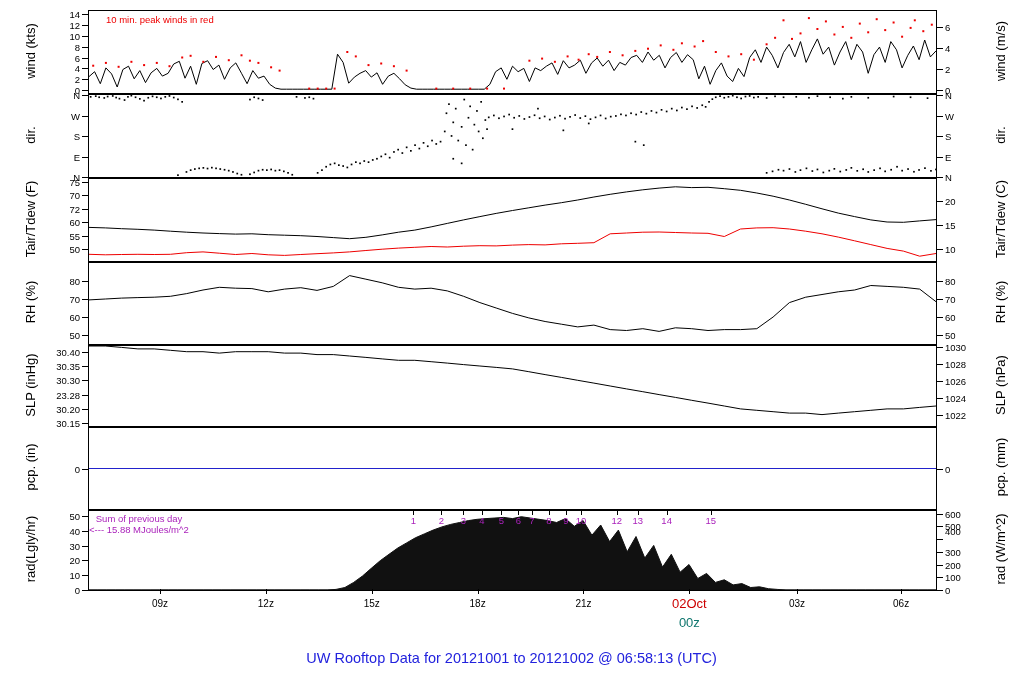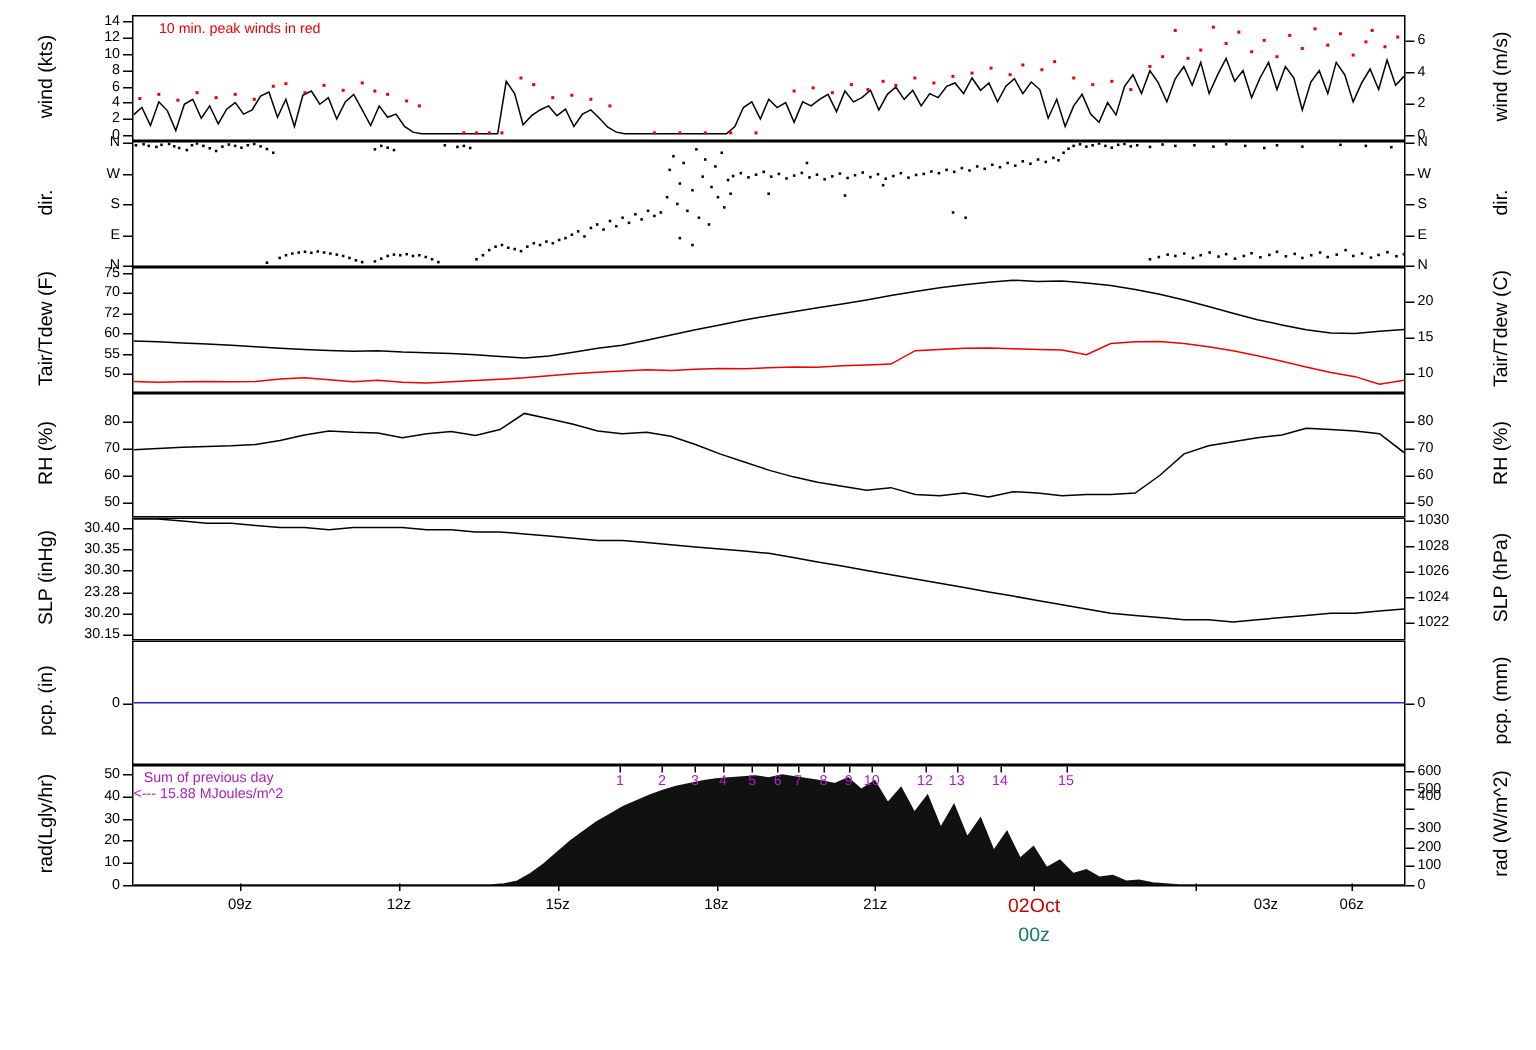--- a/index.html
+++ b/index.html
@@ -541,18 +541,19 @@
       <span class="xtickmark" style="left: 33.5%;"></span>
       <span class="xlab" style="left: 33.5%;">15z</span>
       <span class="xtickmark" style="left: 46%;"></span>
       <span class="xlab" style="left: 46%;">18z</span>
       <span class="xtickmark" style="left: 58.5%;"></span>
       <span class="xlab" style="left: 58.5%;">21z</span>
       <span class="xtickmark" style="left: 71%;"></span>
       <span class="xlab red" style="left: 71%;">02Oct</span>
       <span class="xlab2" style="left: 71%;">00z</span>
       <span class="xtickmark" style="left: 83.7%;"></span>
-      <span class="xlab" style="left: 83.7%; margin-left: 47px;">03z</span>
+      <span class="xlab" style="left: 83.7%;">03z</span>
       <span class="xtickmark" style="left: 96%;"></span>
       <span class="xlab" style="left: 96%;">06z</span>
     </div>
 
+  <div id="title">UW Rooftop Data for 20121001  to  20121002 @ 06:58:13  (UTC)</div>
 </div>
 
 </body></html>

